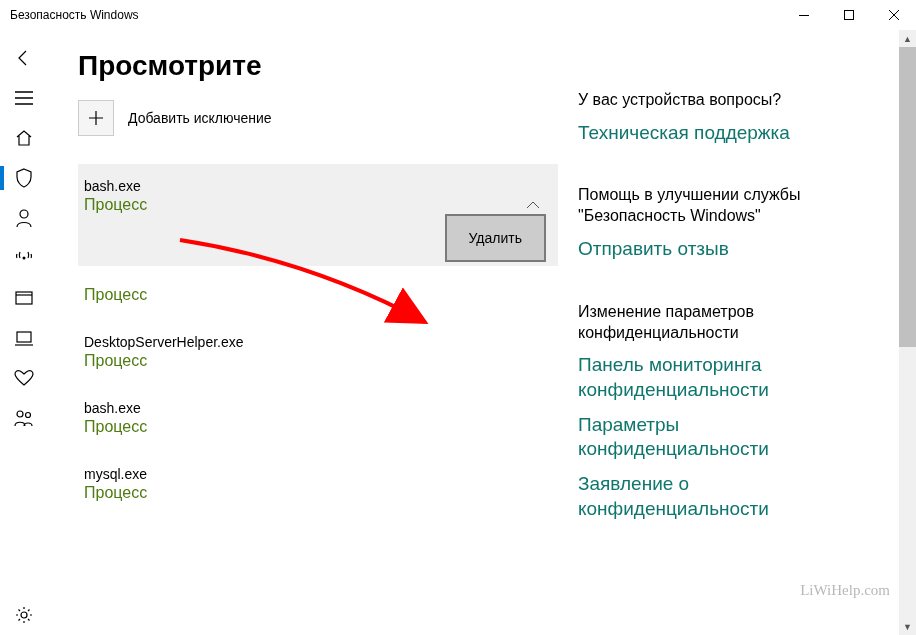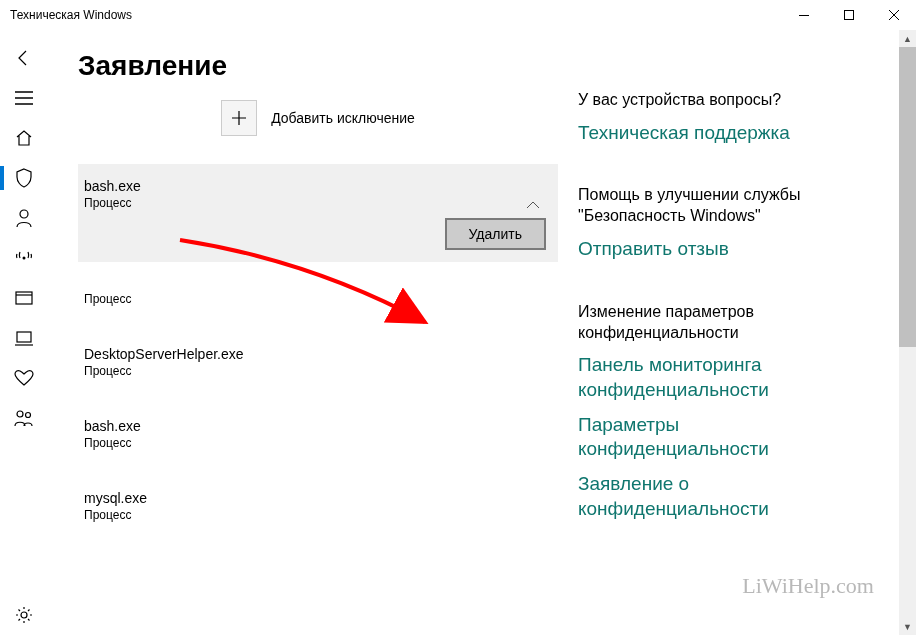--- a/index.html
+++ b/index.html
@@ -79,55 +79,54 @@
   }
   .page-desc {
     font-size: 14px;
     line-height: 1.4;
     margin-bottom: 30px;
   }
   .add-row {
     display: flex;
     align-items: center;
     margin-bottom: 28px;
-    justify-content: center;
   }
   .add-btn {
     width: 36px;
     height: 36px;
     border: 1px solid #ccc;
     background: #f5f5f5;
     display: flex;
     align-items: center;
     justify-content: center;
     margin-right: 14px;
     cursor: pointer;
   }
   .add-label { font-size: 14px; }
   .excl-item {
     padding: 10px 14px 10px 6px;
-    margin-bottom: 20px;
+    margin-bottom: 10px;
   }
   .excl-item.expanded {
     background: #f0f0f0;
     position: relative;
     padding: 14px 14px 52px 6px;
   }
   .excl-name { font-size: 14px; margin-bottom: 2px; }
-  .excl-type { font-size: 12px; color: #000000; }
+  .excl-type { font-size: 16px; color: #4d7c0f; }
   .chevron-up {
     position: absolute;
     right: 18px;
     top: 32px;
   }
   .delete-btn {
     position: absolute;
     right: 12px;
-    bottom: 12px;
-    padding: 6px 22px;
+    bottom: 4px;
+    padding: 14px 22px;
     background: #ccc;
     border: 2px solid #7a7a7a;
     font-size: 14px;
     cursor: pointer;
   }
   .right-col {
     width: 280px;
     padding-top: 40px;
   }
   .side-section { margin-bottom: 40px; }
@@ -169,39 +168,39 @@
   .scroll-thumb {
     position: absolute;
     top: 17px;
     left: 0;
     right: 0;
     height: 300px;
     background: #c0c0c0;
   }
   .watermark {
     position: absolute;
-    right: 42px;
+    right: 26px;
     bottom: 36px;
-    font-size: 22px;
+    font-size: 15px;
     font-family: 'Comic Sans MS', cursive;
     color: #b8b8b8;
     font-weight: 400;
   }
   .arrow-anno {
     position: absolute;
     left: 170px;
     top: 230px;
     pointer-events: none;
   }
 </style>
 </head>
 <body>
 
 <div class="titlebar">
-  <div class="titlebar-title">Техническая Windows</div>
+  <div class="titlebar-title">Безопасность Windows</div>
   <div class="win-controls">
     <div class="win-btn">
       <svg width="10" height="1">
           <rect width="10" height="1" fill="#000"></rect>
         </svg>
     </div>
     <div class="win-btn">
       <svg width="10" height="10">
           <rect x="0.5" y="0.5" width="9" height="9" fill="none" stroke="#000"></rect>
         </svg>
@@ -276,21 +275,21 @@
     <div class="side-icon">
       <svg width="18" height="18">
           <circle cx="9" cy="9" r="3" fill="none" stroke="#000" stroke-width="1.2"></circle>
           <path d="M9 1 V3 M9 15 V17 M1 9 H3 M15 9 H17 M3.5 3.5 L5 5 M13 13 L14.5 14.5 M14.5 3.5 L13 5 M5 13 L3.5 14.5" stroke="#000" stroke-width="1.2"></path>
         </svg>
     </div>
   </div>
 
   <div class="main">
     <div class="left-col">
-      <div class="page-title">Заявление</div>
+      <div class="page-title">Просмотрите</div>
 
       <div class="add-row">
         <div class="add-btn">
           <svg width="16" height="16">
               <path d="M8 1 V15 M1 8 H15" stroke="#000" stroke-width="1.2"></path>
             </svg>
         </div>
         <span class="add-label">Добавить исключение</span>
       </div>
 

